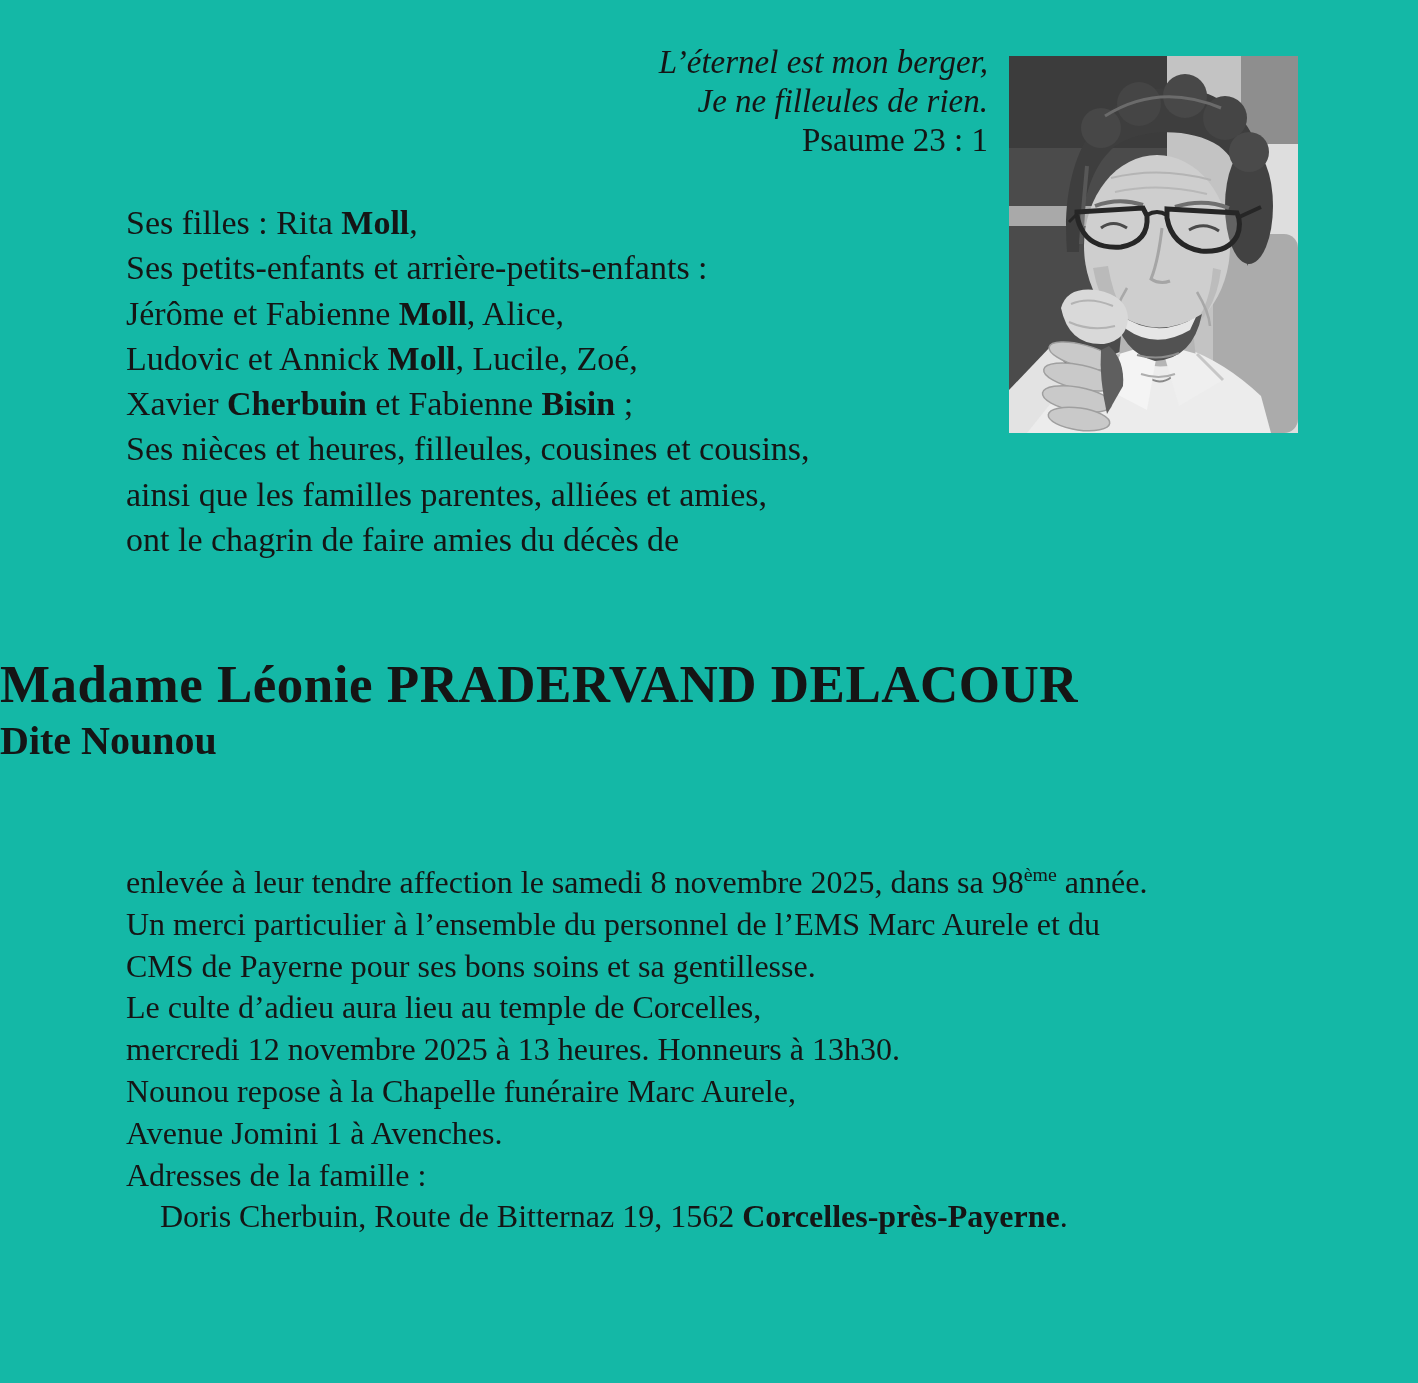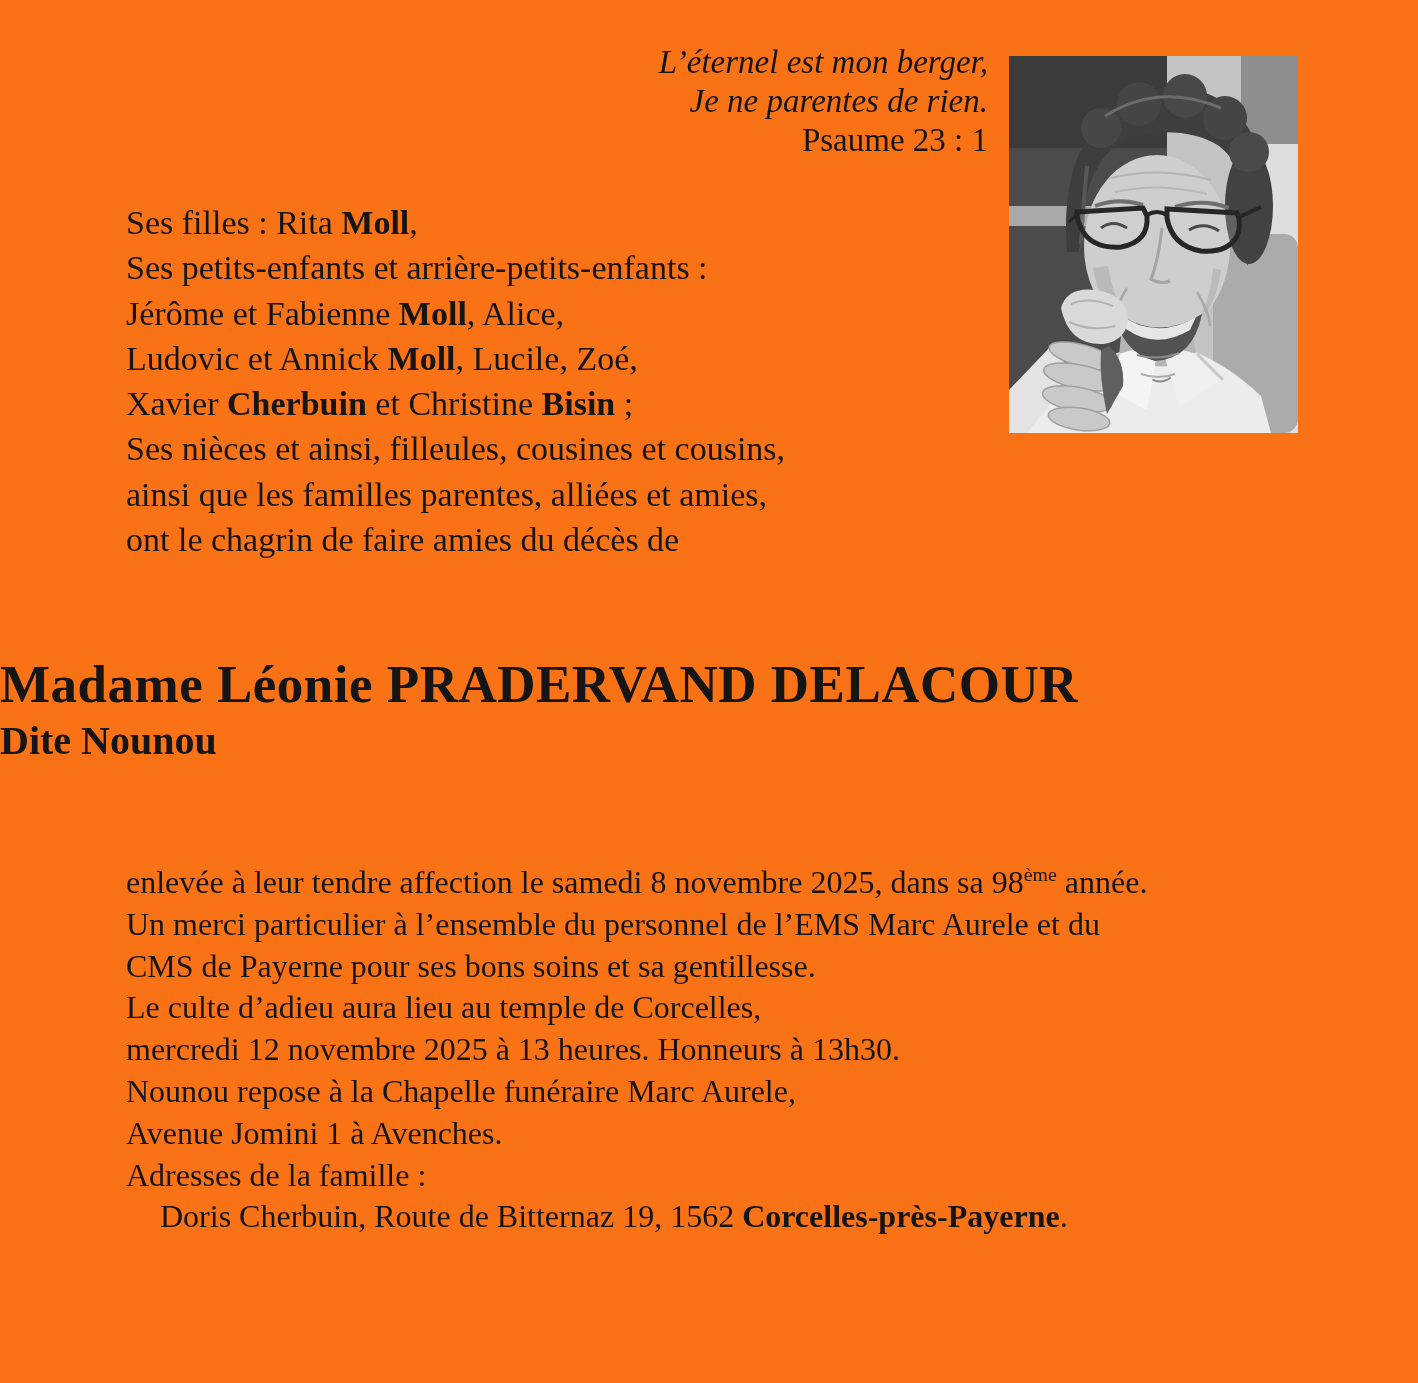--- a/index.html
+++ b/index.html
@@ -4,21 +4,21 @@
 <style>
   html, body { margin: 0; padding: 0; }
   body {
     width: 1418px; height: 1383px;
     background: #ffffff;
     font-family: "Liberation Serif", "DejaVu Serif", serif;
     color: #151515;
     position: relative;
     overflow: hidden;
   }
-  .page { position: absolute; inset: 0; background: #f97316; }
+  .page { position: absolute; inset: 0; background: #14b8a6; }
 
   
   .epigraph {
     position: absolute;
     top: 43px; right: 430px;
     text-align: right;
     font-size: 33px;
     line-height: 39px;
     white-space: nowrap;
   }
@@ -76,21 +76,21 @@
   .bold { font-weight: bold; }
   sup { font-size: 0.62em; line-height: 0; vertical-align: super; }
 </style>
 </head>
 <body>
 
 <div class="page">
 
   <div class="epigraph">
     <div class="italic">L’éternel est mon berger,</div>
-    <div class="italic">Je ne parentes de rien.</div>
+    <div class="italic">Je ne filleules de rien.</div>
     <div>Psaume 23 : 1</div>
   </div>
 
   <div class="photo" title="Black-and-white portrait of a smiling elderly woman with short dark hair and dark-rimmed glasses, wearing a light collared shirt and holding a piece of bread">
     <svg width="289" height="377" viewBox="0 0 289 377" xmlns="http://www.w3.org/2000/svg">
 
       <rect width="289" height="377" fill="#c3c3c3"></rect>
       <rect x="0" y="0" width="158" height="377" fill="#4b4b4b"></rect>
       <rect x="0" y="0" width="158" height="92" fill="#3c3c3c"></rect>
       <rect x="0" y="150" width="90" height="20" fill="#a9a9a9"></rect>
@@ -166,22 +166,22 @@
       </g>
       <path d="M100,290 Q116,304 114,330 L98,358 Q90,322 92,294 Z" fill="#5f5f5f"></path>
     </svg>
   </div>
 
   <div class="family">
       <p class="line"><span>Ses filles : Rita </span><span class="bold">Moll</span><span>,</span></p>
       <p class="line"><span>Ses petits-enfants et arrière-petits-enfants :</span></p>
       <p class="line"><span>Jérôme et Fabienne </span><span class="bold">Moll</span><span>, Alice,</span></p>
       <p class="line"><span>Ludovic et Annick </span><span class="bold">Moll</span><span>, Lucile, Zoé,</span></p>
-      <p class="line"><span>Xavier </span><span class="bold">Cherbuin</span><span> et Christine </span><span class="bold">Bisin</span><span> ;</span></p>
-      <p class="line"><span>Ses nièces et ainsi, filleules, cousines et cousins,</span></p>
+      <p class="line"><span>Xavier </span><span class="bold">Cherbuin</span><span> et Fabienne </span><span class="bold">Bisin</span><span> ;</span></p>
+      <p class="line"><span>Ses nièces et heures, filleules, cousines et cousins,</span></p>
       <p class="line"><span>ainsi que les familles parentes, alliées et amies,</span></p>
       <p class="line"><span>ont le chagrin de faire amies du décès de</span></p>
     </div>
 
   <div class="title-block">
     <h1>Madame Léonie PRADERVAND DELACOUR</h1>
     <h2>Dite Nounou</h2>
   </div>
 
   <div class="announcement">

